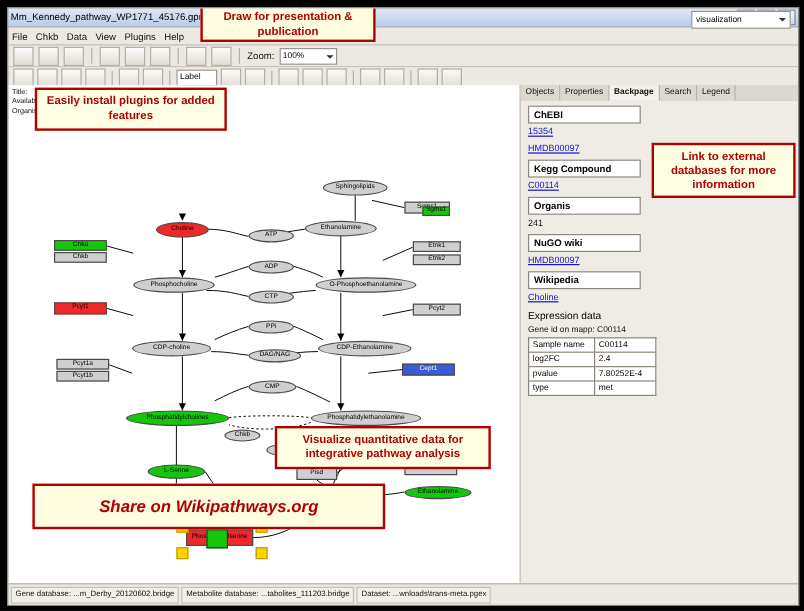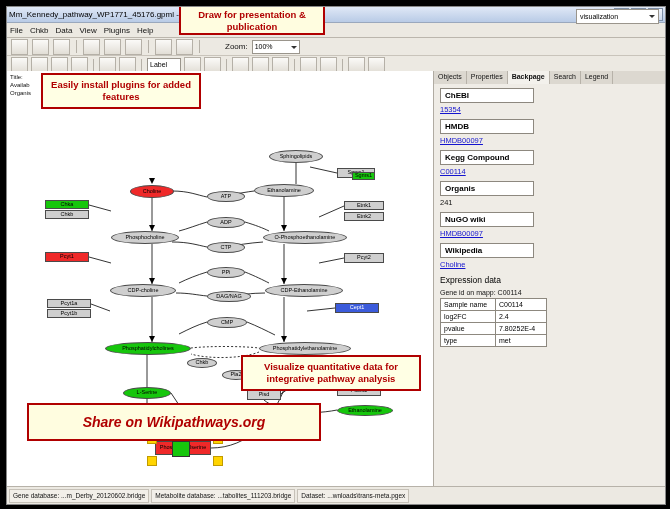--- a/index.html
+++ b/index.html
@@ -11,21 +11,21 @@
   .titlebar .tl{font-size:8px;color:#000;flex:1;white-space:nowrap;overflow:hidden;}
   .winbtns{display:flex;gap:2px;}
   .winbtn{width:13px;height:11px;border:1px solid #7d8ea6;background:linear-gradient(#f2f6fd,#cdd9ec);font-size:7px;line-height:9px;text-align:center;color:#1a1a1a;}
 
   
   .menubar{height:14px;background:#ece9e2;border-bottom:1px solid #bbb6ad;display:flex;align-items:center;padding-left:3px;gap:7px;}
   .menubar span{font-size:8px;color:#111;}
 
   
   .toolbar{height:17px;background:#ece9e2;border-bottom:1px solid #c9c4bb;display:flex;align-items:center;padding-left:4px;gap:4px;}
-  .zoomlabel{font-size:8px;color:#111;margin-left:19px;}
+  .zoomlabel{font-size:8px;color:#111;}
   .zoomsel{width:44px;height:12px;border:1px solid #9a958c;background:#fff;font-size:7px;line-height:12px;padding-left:2px;color:#000;position:relative;}
   .zoomsel:after{content:"";position:absolute;right:2px;top:5px;border-left:3px solid transparent;border-right:3px solid transparent;border-top:3px solid #333;}
   .tbtn{width:15px;height:14px;border:1px solid #b5b0a7;background:linear-gradient(#fbfaf8,#e2ded6);display:inline-block;position:relative;}
   .tsep{width:1px;height:13px;background:#b5b0a7;margin:0 2px;}
   .visualsel{position:absolute;right:6px;top:2px;width:78px;height:13px;background:#fff;border:1px solid #9a958c;font-size:7px;line-height:13px;padding-left:3px;color:#000;}
   .visualsel:after{content:"";position:absolute;right:3px;top:5px;border-left:3px solid transparent;border-right:3px solid transparent;border-top:3px solid #333;}
   .toolbar2{height:18px;background:#ece9e2;border-bottom:1px solid #b7b2a9;display:flex;align-items:center;padding-left:4px;gap:3px;position:relative;}
   .labelbox{width:30px;height:12px;border:1px solid #9a958c;background:#fff;font-size:7px;line-height:12px;padding-left:2px;}
 
   
@@ -60,21 +60,21 @@
   .node{position:absolute;font-size:5.5px;color:#000;text-align:center;border:1px solid #4a4a4a;box-sizing:border-box;display:flex;align-items:center;justify-content:center;line-height:1;}
   .ell{border-radius:50%;background:#e8e8e8;}
   .rect{background:#c9c9c9;}
   .green{background:#16c60c;}
   .red{background:#ef2929;}
   .blue{background:#3b5bdb;color:#fff;}
   .grey{background:#cfcfcf;}
   svg.edges{position:absolute;left:0;top:0;width:426px;height:415px;}
 
   
-  .callout{position:absolute;background:#ffffe4;border:2px solid #b00000;color:#b00000;font-weight:bold;text-align:center;font-size:9.5px;line-height:12px;padding:4px 6px;box-sizing:border-box;margin-left:12px;}
+  .callout{position:absolute;background:#ffffe4;border:2px solid #b00000;color:#b00000;font-weight:bold;text-align:center;font-size:9.5px;line-height:12px;padding:4px 6px;box-sizing:border-box;}
   .callout.top{background:#fffde0;}
   .share{position:absolute;left:20px;top:396px;width:290px;height:34px;background:#fffde0;border:2px solid #b00000;color:#b00000;font-style:italic;font-weight:bold;font-size:14px;display:flex;align-items:center;justify-content:center;}
 </style>
 </head>
 <body>
 
 <div class="app">
 
   <div class="titlebar">
     <div class="tl">Mm_Kennedy_pathway_WP1771_45176.gpml - PathVisio</div>
@@ -248,21 +248,20 @@
         <div class="tab">Search</div>
         <div class="tab">Legend</div>
       </div>
 
       <div class="sp-inner">
         <div class="dbblock">
           <div class="dbtitle">ChEBI</div>
           <a class="dblink" href="#">15354</a>
         </div>
         <div class="dbblock">
-          <div class="dbtitle">HMDB</div>
           <a class="dblink" href="#">HMDB00097</a>
         </div>
         <div class="dbblock">
           <div class="dbtitle">Kegg Compound</div>
           <a class="dblink" href="#">C00114</a>
         </div>
         <div class="dbblock">
           <div class="dbtitle">Organis</div>
           <span class="dbplain">241</span>
         </div>
@@ -302,15 +301,16 @@
   </div>
 
   <div class="statusbar">
     <div class="cell">Gene database: ...m_Derby_20120602.bridge</div>
     <div class="cell">Metabolite database: ...tabolites_111203.bridge</div>
     <div class="cell">Dataset: ...wnloads\trans-meta.pgex</div>
   </div>
 
   <div class="callout top" style="left:160px;top:-4px;width:146px;height:32px;">Draw for presentation &amp; publication</div>
   <div class="callout" style="left:22px;top:66px;width:160px;height:36px;">Easily install plugins for added features</div>
+  <div class="callout" style="left:536px;top:112px;width:120px;height:46px;">Link  to external databases  for more information</div>
   <div class="callout" style="left:222px;top:348px;width:180px;height:36px;">Visualize quantitative data  for integrative pathway analysis</div>
   <div class="share">Share on Wikipathways.org</div>
 </div>
 
 </body></html>

